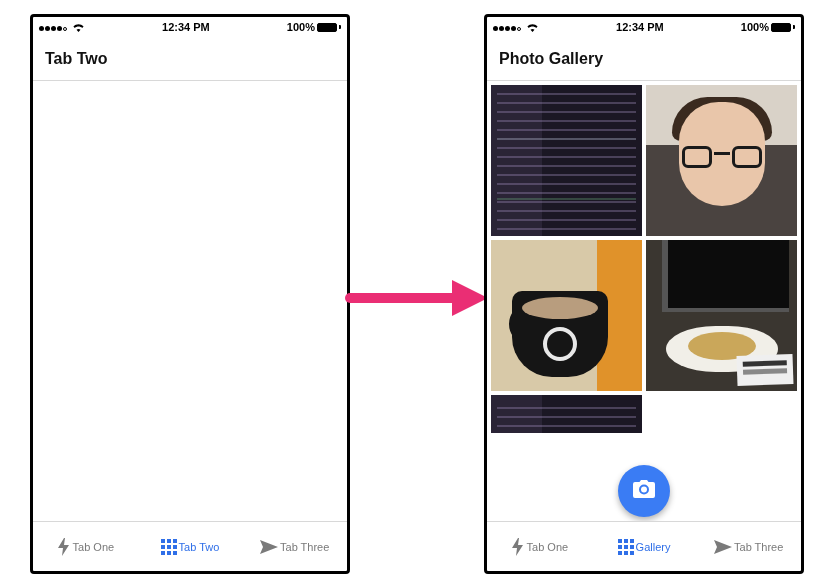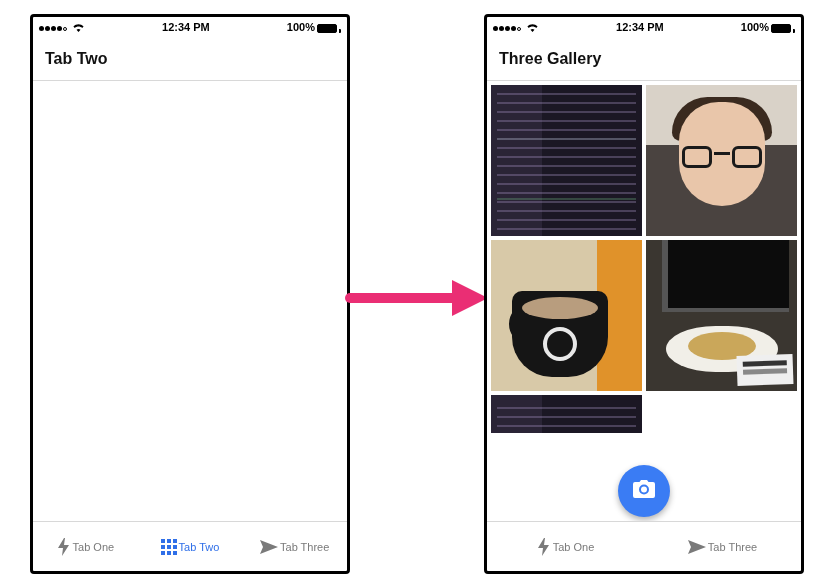--- a/index.html
+++ b/index.html
@@ -36,21 +36,21 @@
     font-size: 11px;
     font-weight: 600;
   }
   .status .sig { display:flex; align-items:center; gap:4px; }
   .dots span {
     display:inline-block; width:5px; height:5px; border-radius:50%;
     background:#000; margin-right:1px;
   }
   .dots span.hollow { background:#fff; border:1px solid #000; width:4px; height:4px; }
   .wifi svg { display:block; }
-  .battery { display:flex; align-items:flex-end; gap:2px; }
+  .battery { display:flex; align-items:center; gap:2px; }
   .batt-body {
     width:20px; height:9px; border:1px solid #000; border-radius:2px;
     background:#000;
   }
   .batt-tip { width:2px; height:4px; background:#000; border-radius:0 1px 1px 0; }
 
   
   .header {
     height: 44px;
     border-bottom: 1px solid #d8d8d8;
@@ -263,21 +263,21 @@
       </span>
       <span>12:34 PM</span>
       <span class="battery">
         <span>100%</span>
         <span class="batt-body"></span>
         <span class="batt-tip"></span>
       </span>
     </div>
 
     <div class="header">
-      <span>Three Gallery</span>
+      <span>Photo Gallery</span>
     </div>
 
     <div class="content">
       <div class="gallery">
         <div class="thumb code" title="code-editor-photo"></div>
         <div class="thumb face" title="selfie-glasses-photo">
           <div class="hair"></div>
             <div class="head"></div>
             <div class="glasses">
               <span></span>
@@ -308,20 +308,36 @@
 
     <div class="tabbar">
       <div class="tab">
         <span class="ticon">
           <svg width="14" height="18" viewBox="0 0 14 18">
               <path d="M7 0L1 10h5l-1 8 7-11H7l1-7z"></path>
             </svg>
         </span>
         <span>Tab One</span>
       </div>
+      <div class="tab active">
+        <span class="ticon">
+          <svg width="16" height="16" viewBox="0 0 16 16">
+              <rect x="0" y="0" width="4" height="4"></rect>
+              <rect x="6" y="0" width="4" height="4"></rect>
+              <rect x="12" y="0" width="4" height="4"></rect>
+              <rect x="0" y="6" width="4" height="4"></rect>
+              <rect x="6" y="6" width="4" height="4"></rect>
+              <rect x="12" y="6" width="4" height="4"></rect>
+              <rect x="0" y="12" width="4" height="4"></rect>
+              <rect x="6" y="12" width="4" height="4"></rect>
+              <rect x="12" y="12" width="4" height="4"></rect>
+            </svg>
+        </span>
+        <span>Gallery</span>
+      </div>
       <div class="tab">
         <span class="ticon">
           <svg width="18" height="14" viewBox="0 0 18 14">
               <path d="M0 0l18 7L0 14l3-7L0 0zm4 6l9 1-9 1V6z"></path>
             </svg>
         </span>
         <span>Tab Three</span>
       </div>
     </div>
   </div>

